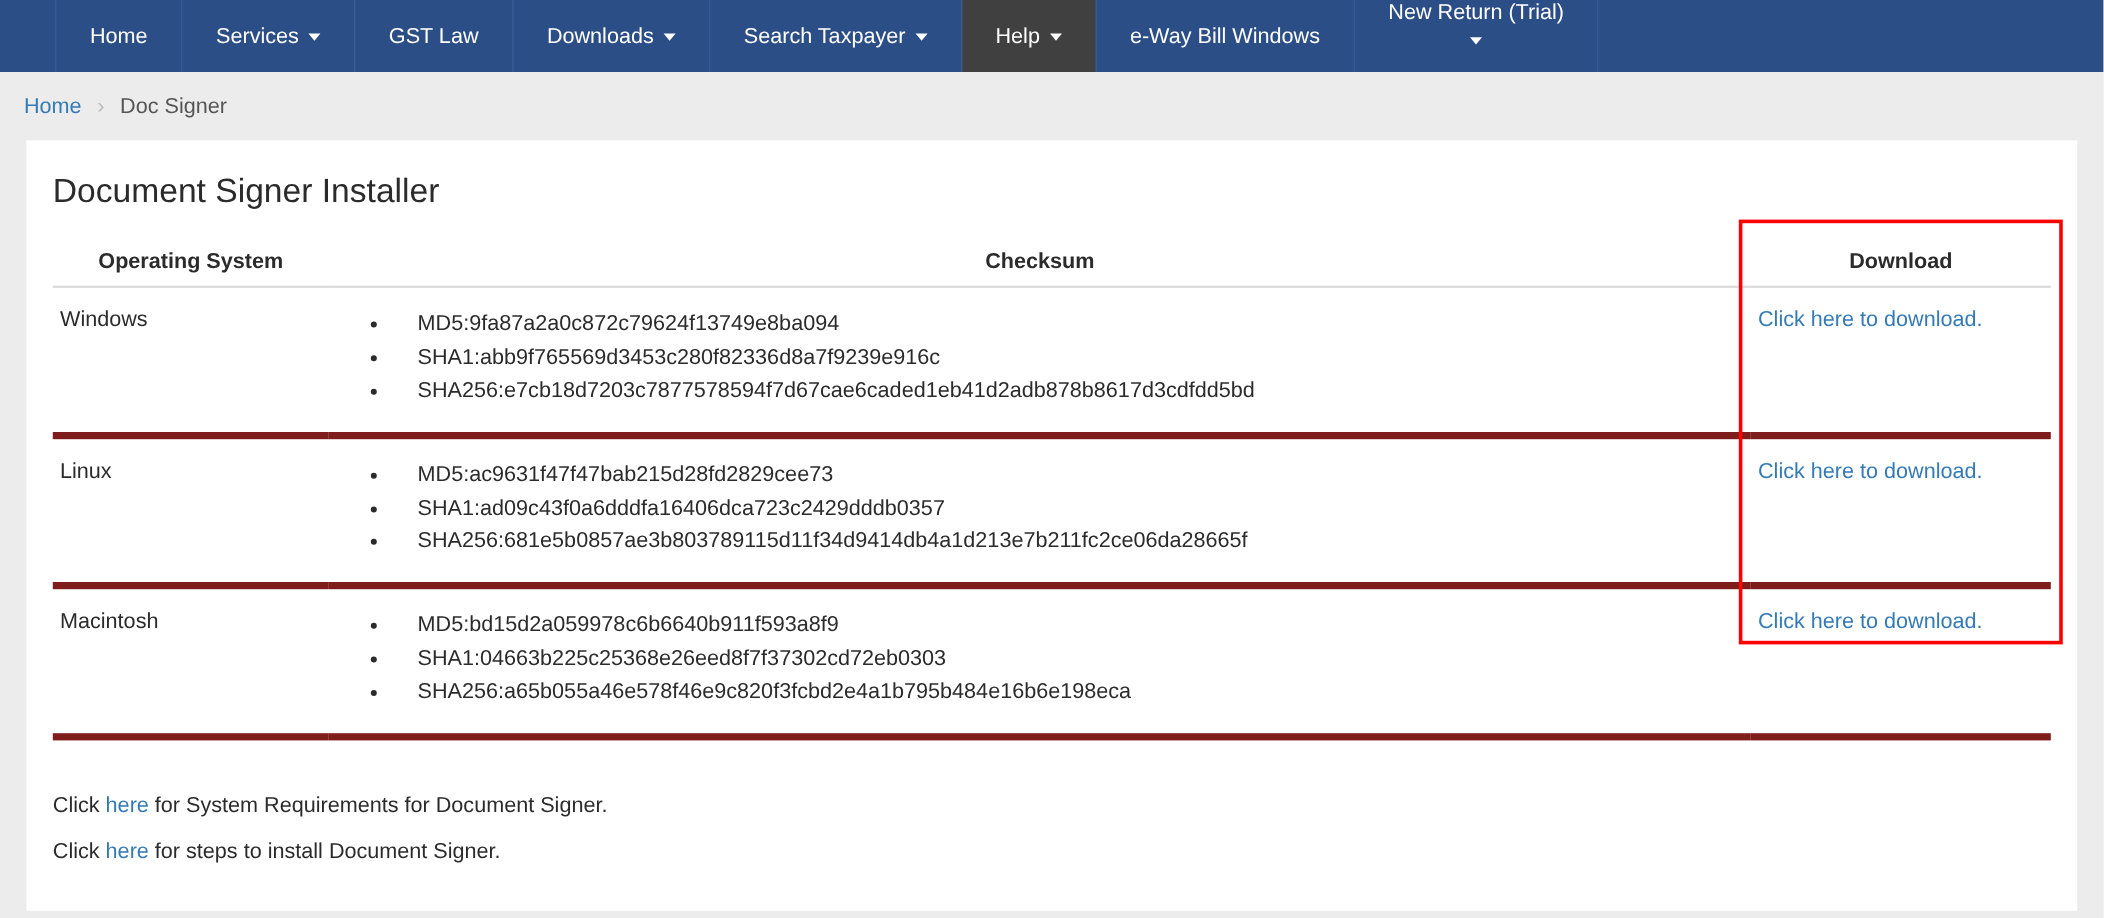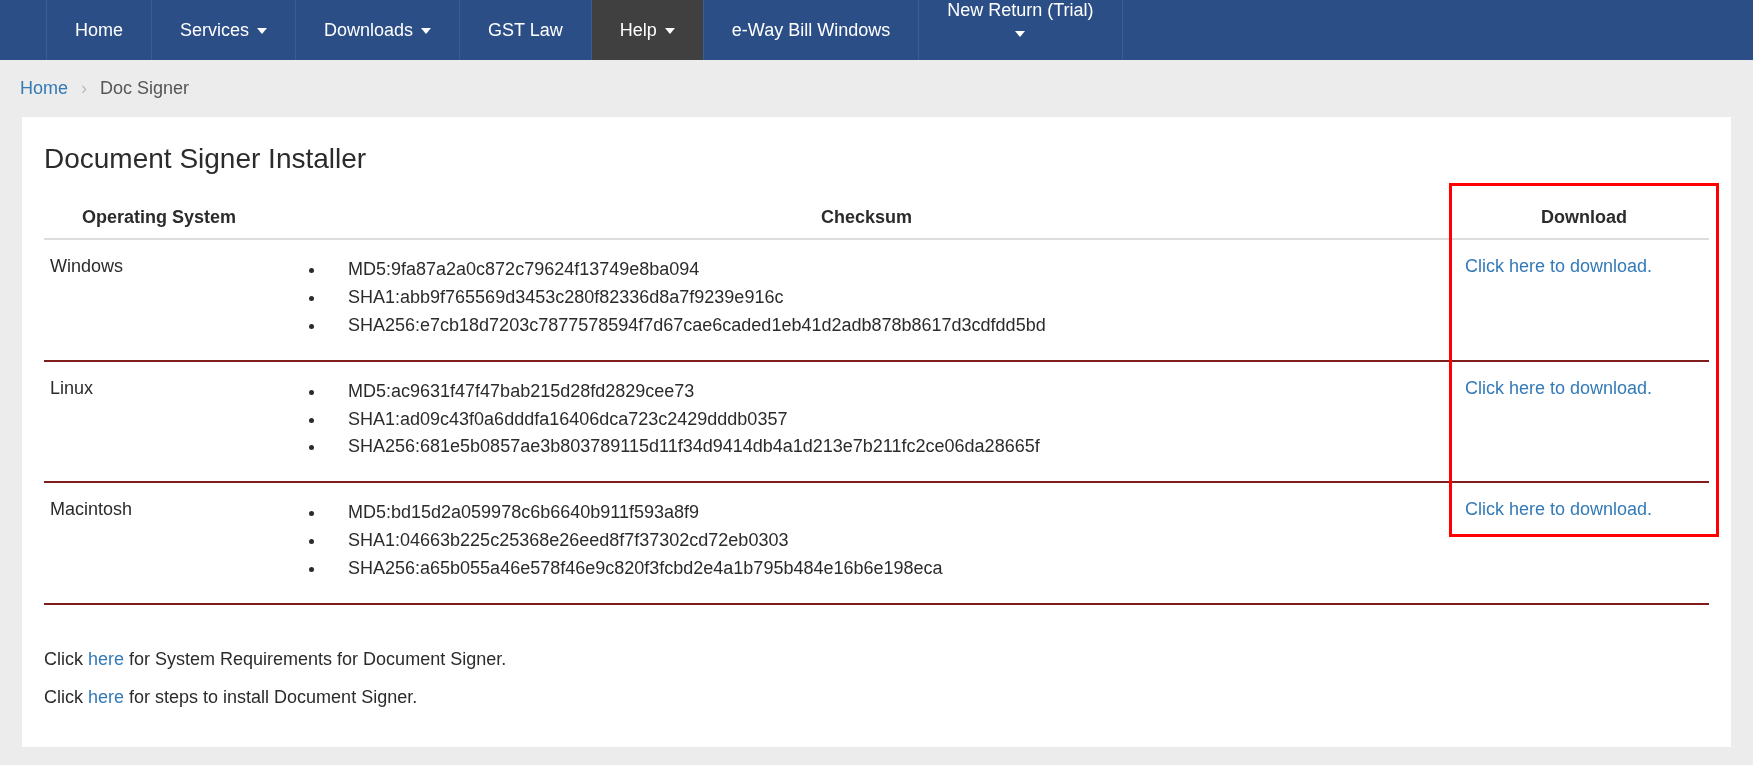--- a/index.html
+++ b/index.html
@@ -62,21 +62,21 @@
       text-align: center;
       font-weight: 700;
       padding: 10px 6px;
       border-bottom: 2px solid #ddd;
       color: #2b2b2b;
     }
     th.col-os { width: 230px; }
     th.col-dl { width: 250px; }
     td {
       padding: 16px 6px 20px 6px;
-      border-bottom: 2px solid #7f1d1d;
+      border-bottom: 6px solid #7f1d1d;
       vertical-align: top;
       color: #2b2b2b;
     }
     td ul { list-style: disc; padding-left: 46px; }
     td ul li { line-height: 1.55; }
     td ul li .hash-label { font-weight: 400; margin-left: 22px; }
     .dl-link { color: #337ab7; text-decoration: none; }
     .highlight-box {
       position: absolute;
       border: 3px solid #ff0000;
@@ -98,25 +98,29 @@
   <div class="navbar-pad"></div>
   <div id="nav-items-container" style="display: flex;">
       <div class="nav-item">
         <span>Home</span>
       </div>
       <div class="nav-item">
         <span>Services</span>
         <span class="caret"></span>
       </div>
       <div class="nav-item">
+        <span>GST Law</span>
+      </div>
+      <div class="nav-item">
         <span>Downloads</span>
         <span class="caret"></span>
       </div>
       <div class="nav-item">
-        <span>GST Law</span>
+        <span>Search Taxpayer</span>
+        <span class="caret"></span>
       </div>
       <div class="nav-item active">
         <span>Help</span>
         <span class="caret"></span>
       </div>
       <div class="nav-item">
         <span>e-Way Bill Windows</span>
       </div>
       <div class="nav-item last">
         <span>New Return (Trial)</span>

